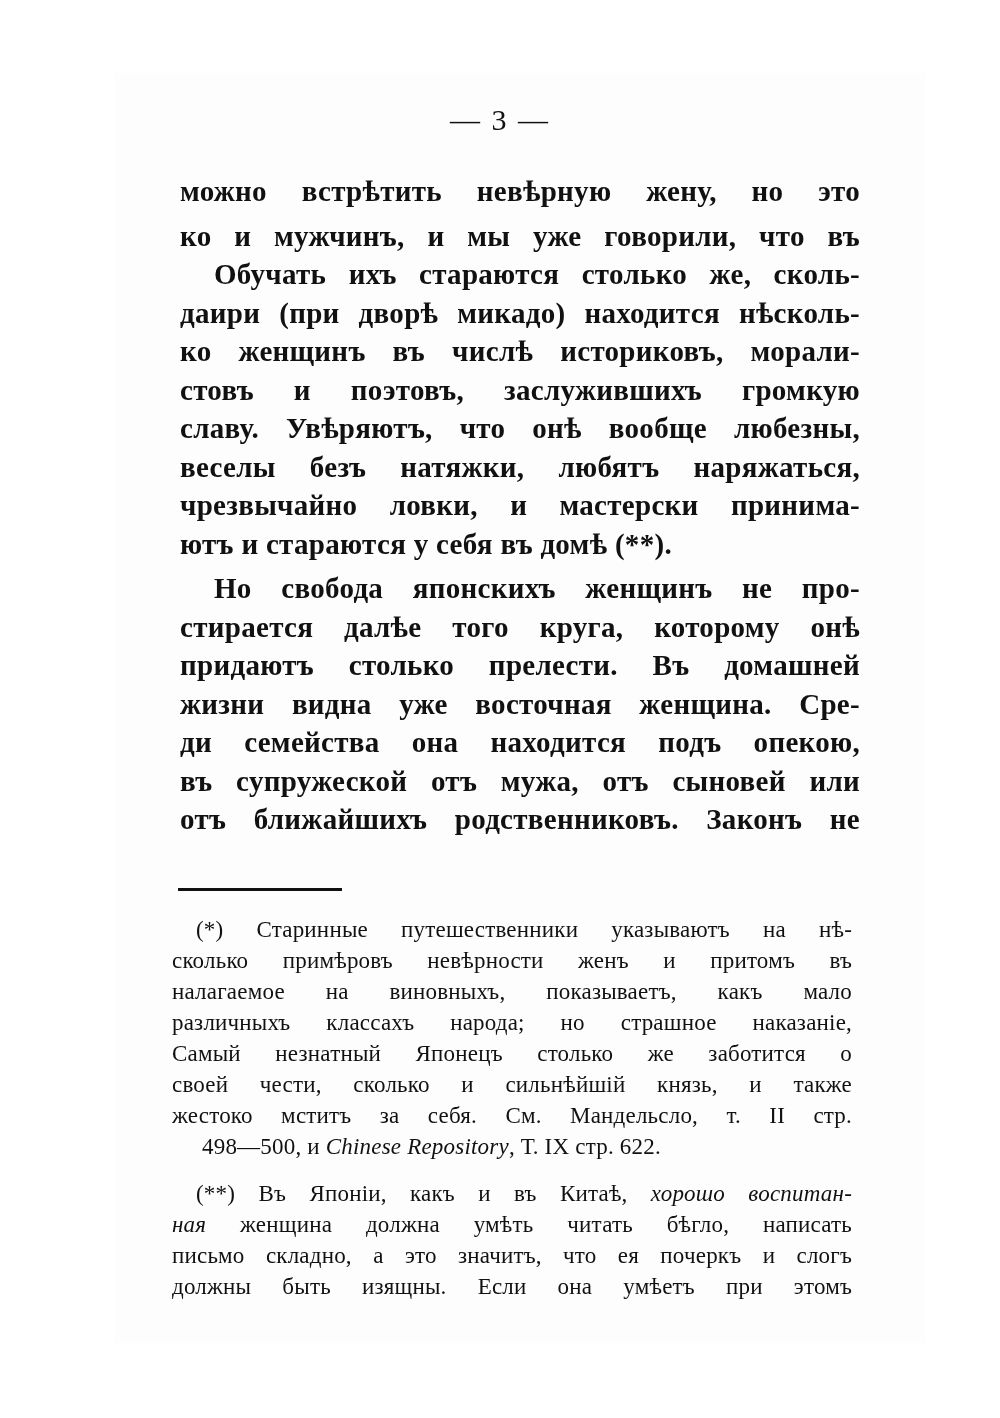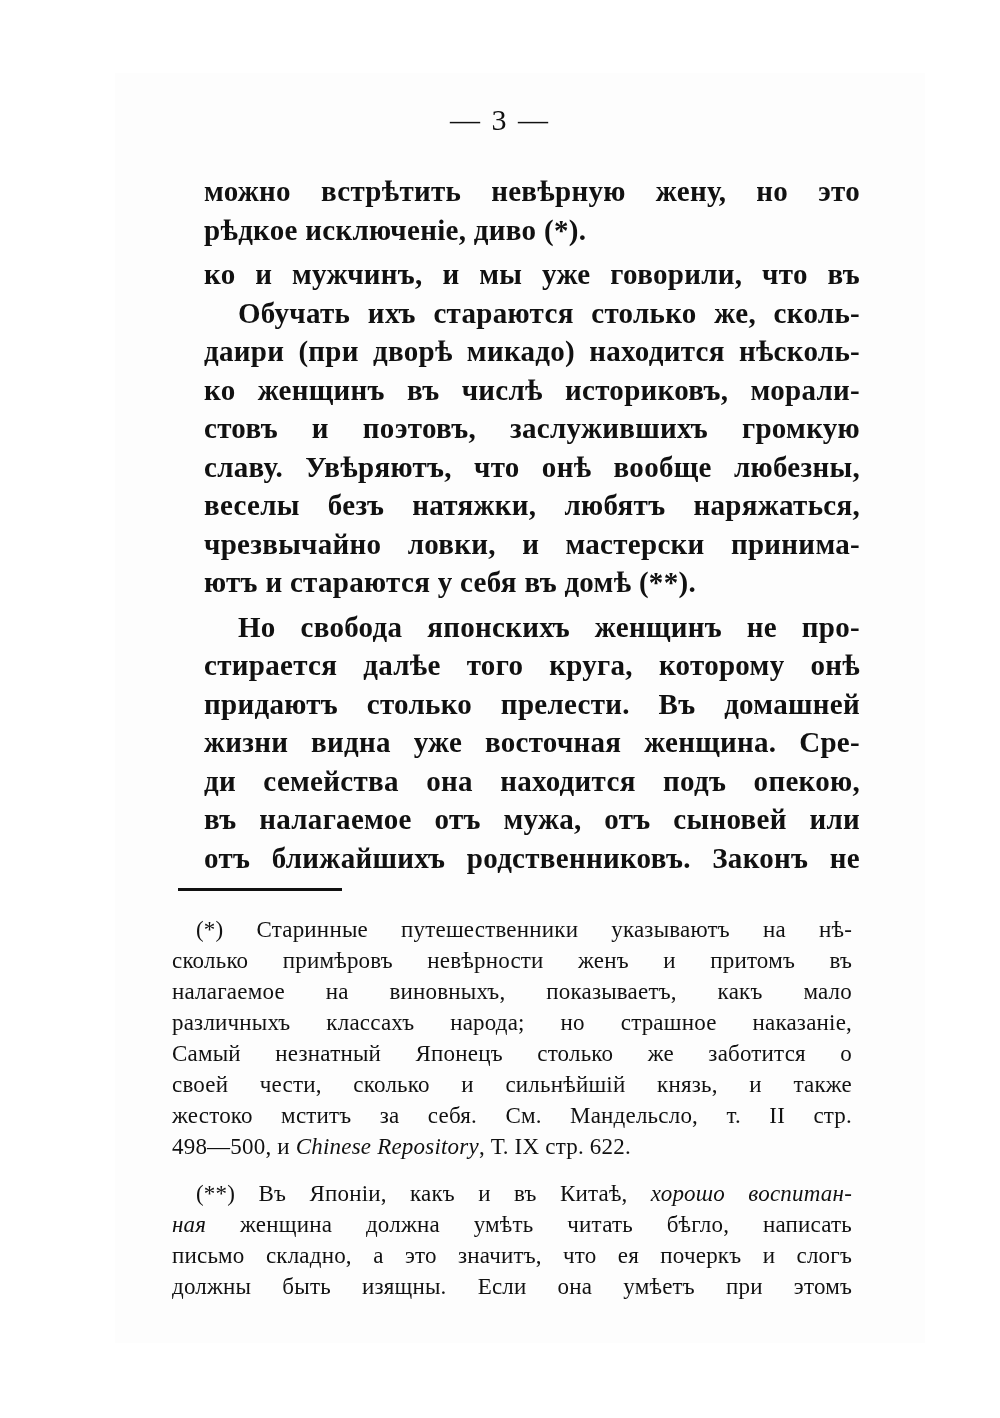--- a/index.html
+++ b/index.html
@@ -43,21 +43,20 @@
       font-weight: bold;
       letter-spacing: 0.3px;
     }
     .line {
       display: block;
       text-align: justify;
       text-align-last: justify;
       white-space: nowrap;
       height: 38.5px;
       overflow: visible;
-      margin-left: 24px;
     }
     .line.last {
       text-align-last: left;
     }
     .para-gap {
       height: 6px;
     }
     .indent {
       padding-left: 34px;
     }
@@ -78,57 +77,56 @@
       line-height: 31px;
       letter-spacing: 0.2px;
     }
     .fn-line {
       display: block;
       text-align: justify;
       text-align-last: justify;
       white-space: nowrap;
       height: 31px;
     }
-    .fn-line.last { text-align-last: left; }
+    .fn-line.last { text-align-last: left; margin-left: 30px; }
     .fn-gap { height: 16px; }
     .fn-indent { padding-left: 24px; }
     .it { font-style: italic; }
   </style>
 </head>
 <body>
 
 <div class="page"></div>
 
 <div class="page-number">— 3 —</div>
 
 <div class="body-text">
   <div>
     <span class="line">можно встрѣтить невѣрную жену, но это</span>
-    <span class="line last">рѣдкое исключеніе, диво (*).</span>
   </div>
   <div class="para-gap"></div>
   <div>
     <span class="line">ко и мужчинъ, и мы уже говорили, что въ</span>
     <span class="line indent">Обучать ихъ стараются столько же, сколь-</span>
     <span class="line">даири (при дворѣ микадо) находится нѣсколь-</span>
     <span class="line">ко женщинъ въ числѣ историковъ, морали-</span>
     <span class="line">стовъ и поэтовъ, заслужившихъ громкую</span>
     <span class="line">славу. Увѣряютъ, что онѣ вообще любезны,</span>
     <span class="line">веселы безъ натяжки, любятъ наряжаться,</span>
     <span class="line">чрезвычайно ловки, и мастерски принима-</span>
     <span class="line last">ютъ и стараются у себя въ домѣ (**).</span>
   </div>
   <div class="para-gap"></div>
   <div>
     <span class="line indent">Но свобода японскихъ женщинъ не про-</span>
     <span class="line">стирается далѣе того круга, которому онѣ</span>
     <span class="line">придаютъ столько прелести. Въ домашней</span>
     <span class="line">жизни видна уже восточная женщина. Сре-</span>
     <span class="line">ди семейства она находится подъ опекою,</span>
-    <span class="line">въ налагаемое отъ мужа, отъ сыновей или</span>
+    <span class="line">въ супружеской отъ мужа, отъ сыновей или</span>
     <span class="line">отъ ближайшихъ родственниковъ. Законъ не</span>
   </div>
 </div>
 
 <div class="rule"></div>
 
 <div class="footnotes">
   <div>
     <span class="fn-line fn-indent"><span>(*)</span> <span>Старинные путешественники указываютъ на нѣ-</span></span>
     <span class="fn-line">сколько примѣровъ невѣрности женъ и притомъ въ</span>

